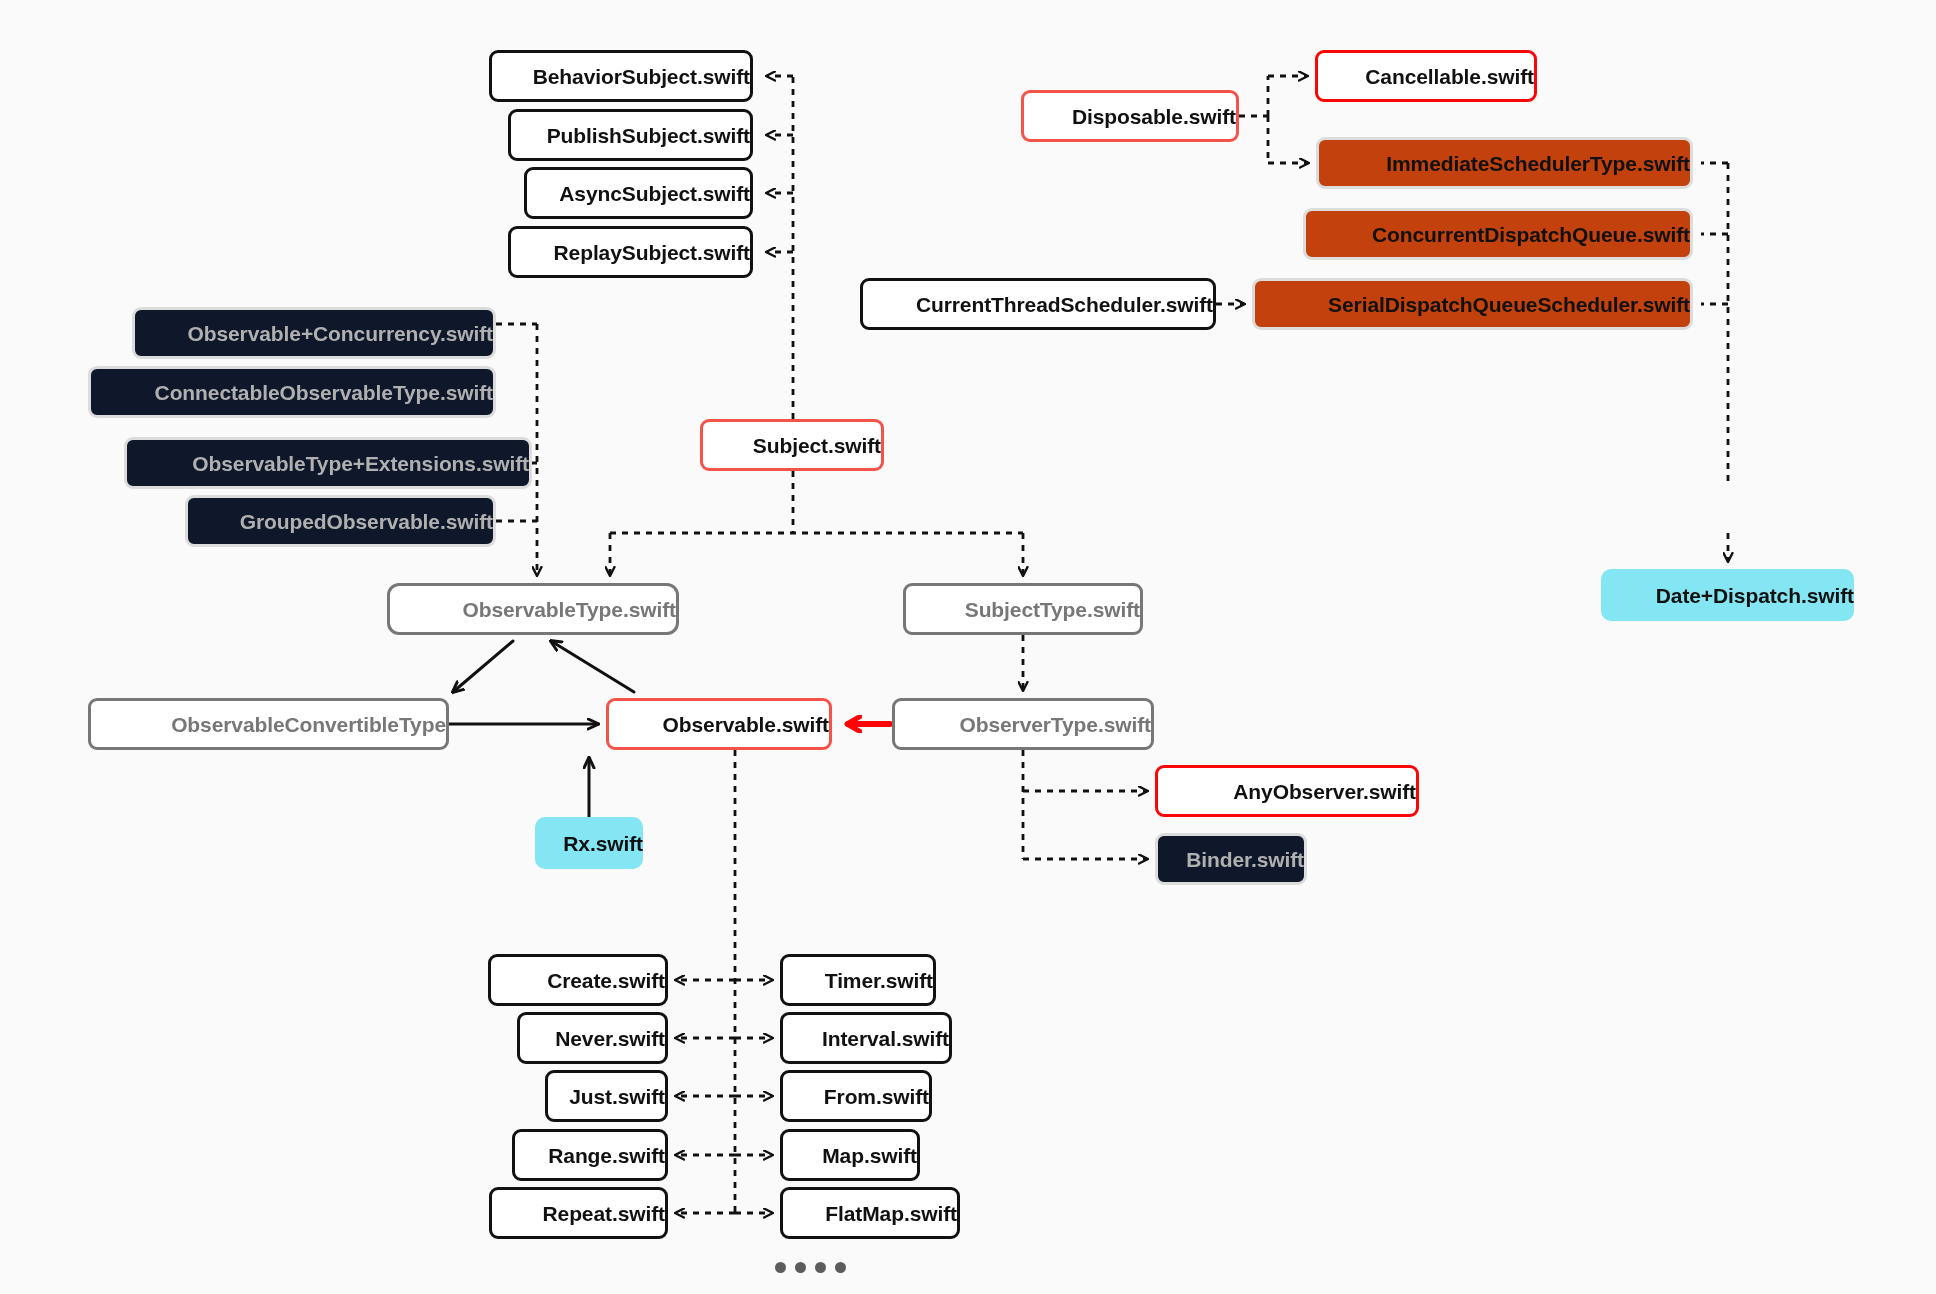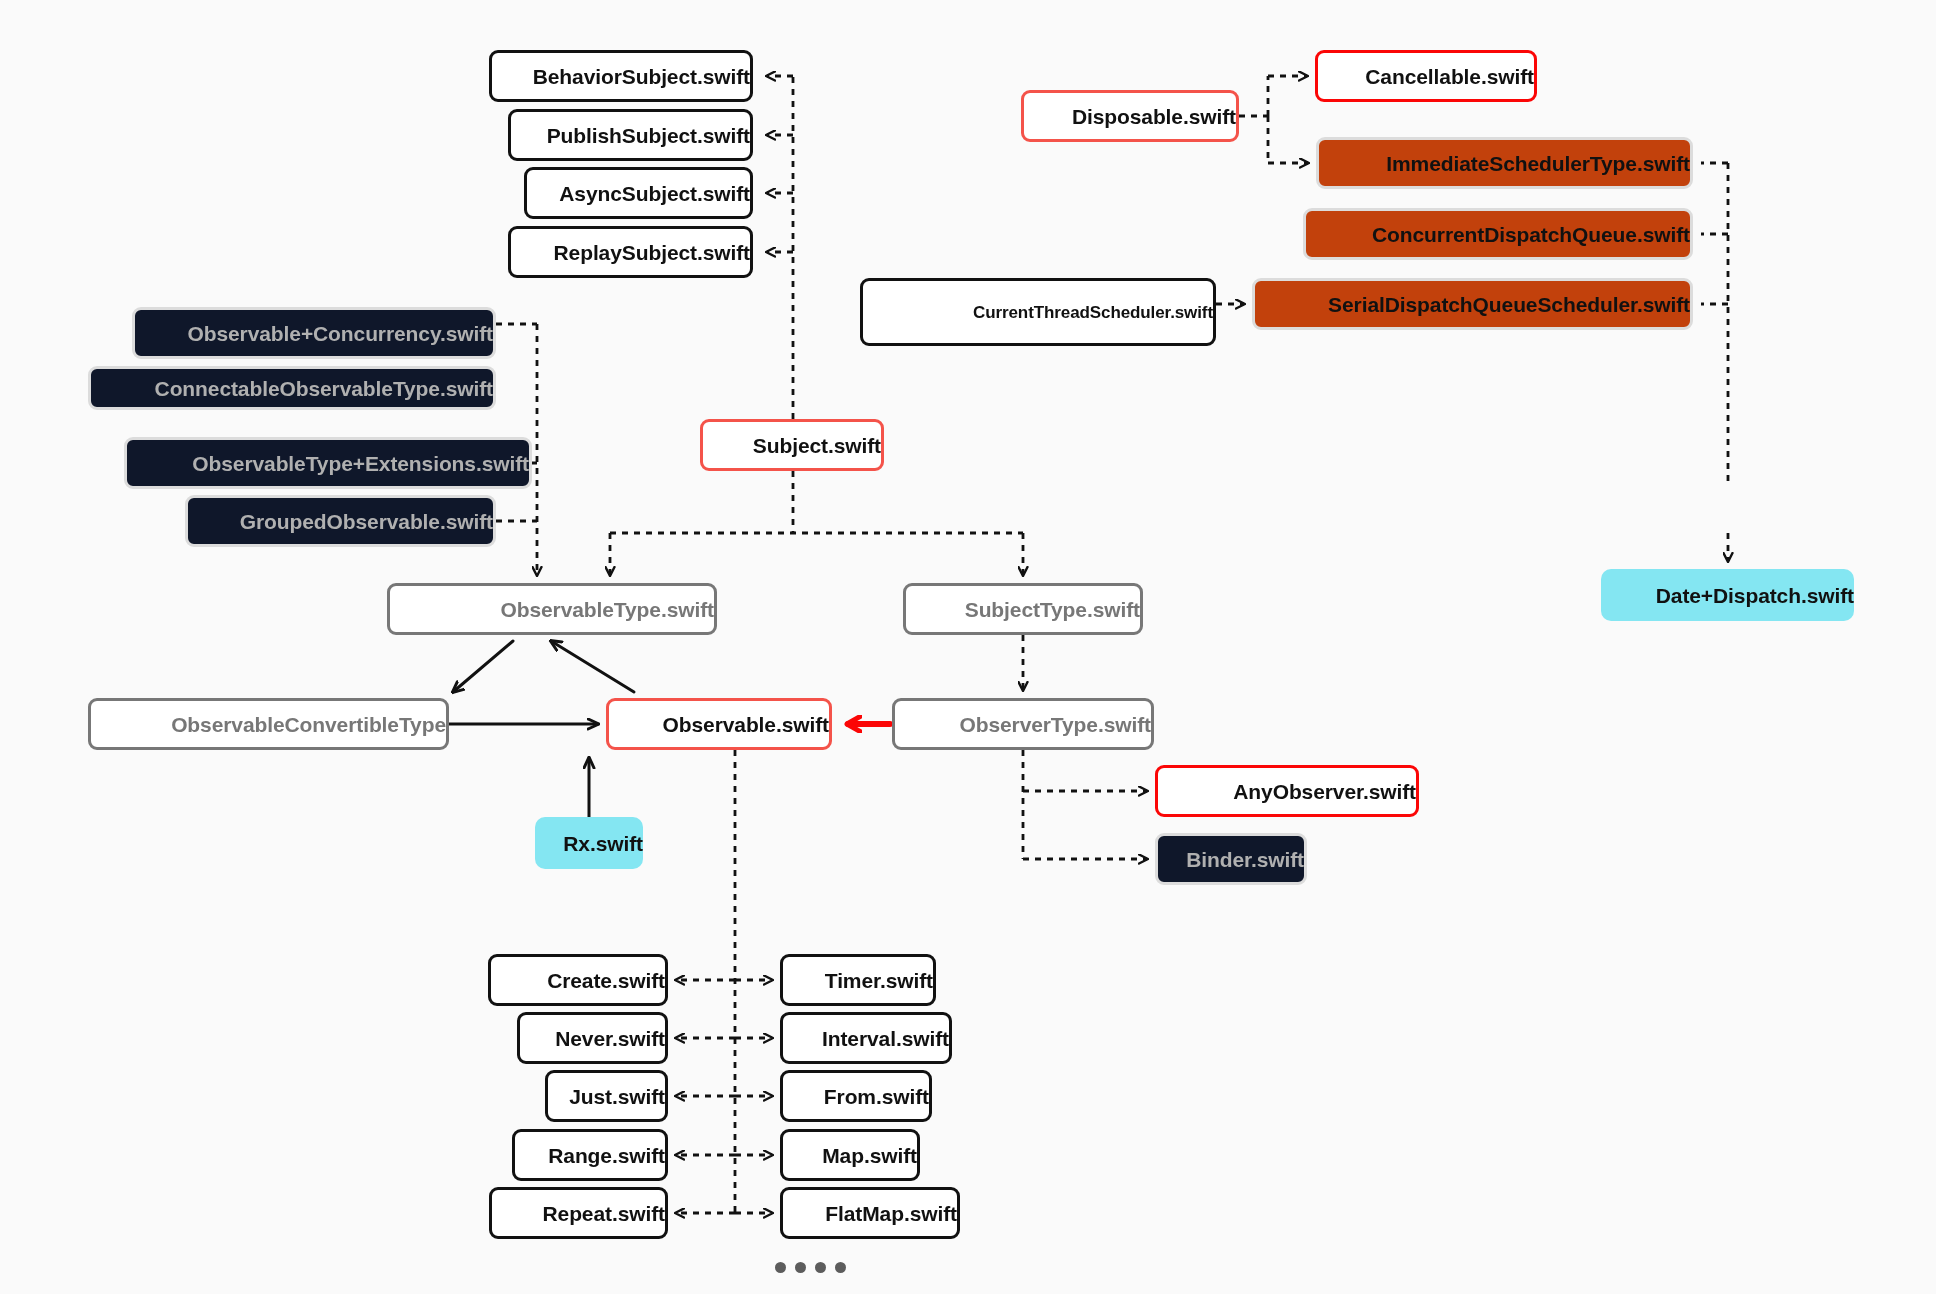--- a/index.html
+++ b/index.html
@@ -129,45 +129,45 @@
     </div>
   <div class="node v-red-strong" style="left:1315px;top:50px;width:222px;height:52px;font-size:21px;">
       <span>Cancellable.swift</span>
     </div>
   <div class="node v-faint" style="left:1316px;top:137px;width:377px;height:52px;font-size:21px;">
       <span>ImmediateSchedulerType.swift</span>
     </div>
   <div class="node v-faint" style="left:1303px;top:208px;width:390px;height:52px;font-size:21px;">
       <span>ConcurrentDispatchQueue.swift</span>
     </div>
-  <div class="node v-black" style="left:860px;top:278px;width:356px;height:68px;font-size:17px;">
+  <div class="node v-black" style="left:860px;top:278px;width:356px;height:52px;font-size:21px;">
       <span>CurrentThreadScheduler.swift</span>
     </div>
   <div class="node v-faint" style="left:1252px;top:278px;width:441px;height:52px;font-size:21px;">
       <span>SerialDispatchQueueScheduler.swift</span>
     </div>
 
   <div class="node v-faint-gray" style="left:132px;top:307px;width:364px;height:52px;font-size:21px;">
       <span>Observable+Concurrency.swift</span>
     </div>
-  <div class="node v-faint-gray" style="left:88px;top:366px;width:408px;height:44px;font-size:21px;padding-left:32px;">
+  <div class="node v-faint-gray" style="left:88px;top:366px;width:408px;height:52px;font-size:21px;padding-left:32px;">
       <span>ConnectableObservableType.swift</span>
     </div>
   <div class="node v-faint-gray" style="left:88px;top:437px;width:408px;height:52px;font-size:21px;margin-left:36px;">
       <span>ObservableType+Extensions.swift</span>
     </div>
   <div class="node v-faint-gray" style="left:185px;top:495px;width:311px;height:52px;font-size:21px;">
       <span>GroupedObservable.swift</span>
     </div>
 
   <div class="node v-red" style="left:700px;top:419px;width:184px;height:52px;font-size:21px;">
       <span>Subject.swift</span>
     </div>
 
-  <div class="node v-gray" style="left:387px;top:583px;width:330px;height:52px;font-size:21px;">
+  <div class="node v-gray" style="left:387px;top:583px;width:292px;height:52px;font-size:21px;border-radius:12px;">
       <span>ObservableType.swift</span>
     </div>
   <div class="node v-gray" style="left:903px;top:583px;width:240px;height:52px;font-size:21px;">
       <span>SubjectType.swift</span>
     </div>
 
   <div class="node v-gray" style="left:88px;top:698px;width:361px;height:52px;font-size:21px;">
       <span>ObservableConvertibleType</span>
     </div>
   <div class="node v-red" style="left:606px;top:698px;width:226px;height:52px;font-size:21px;">

